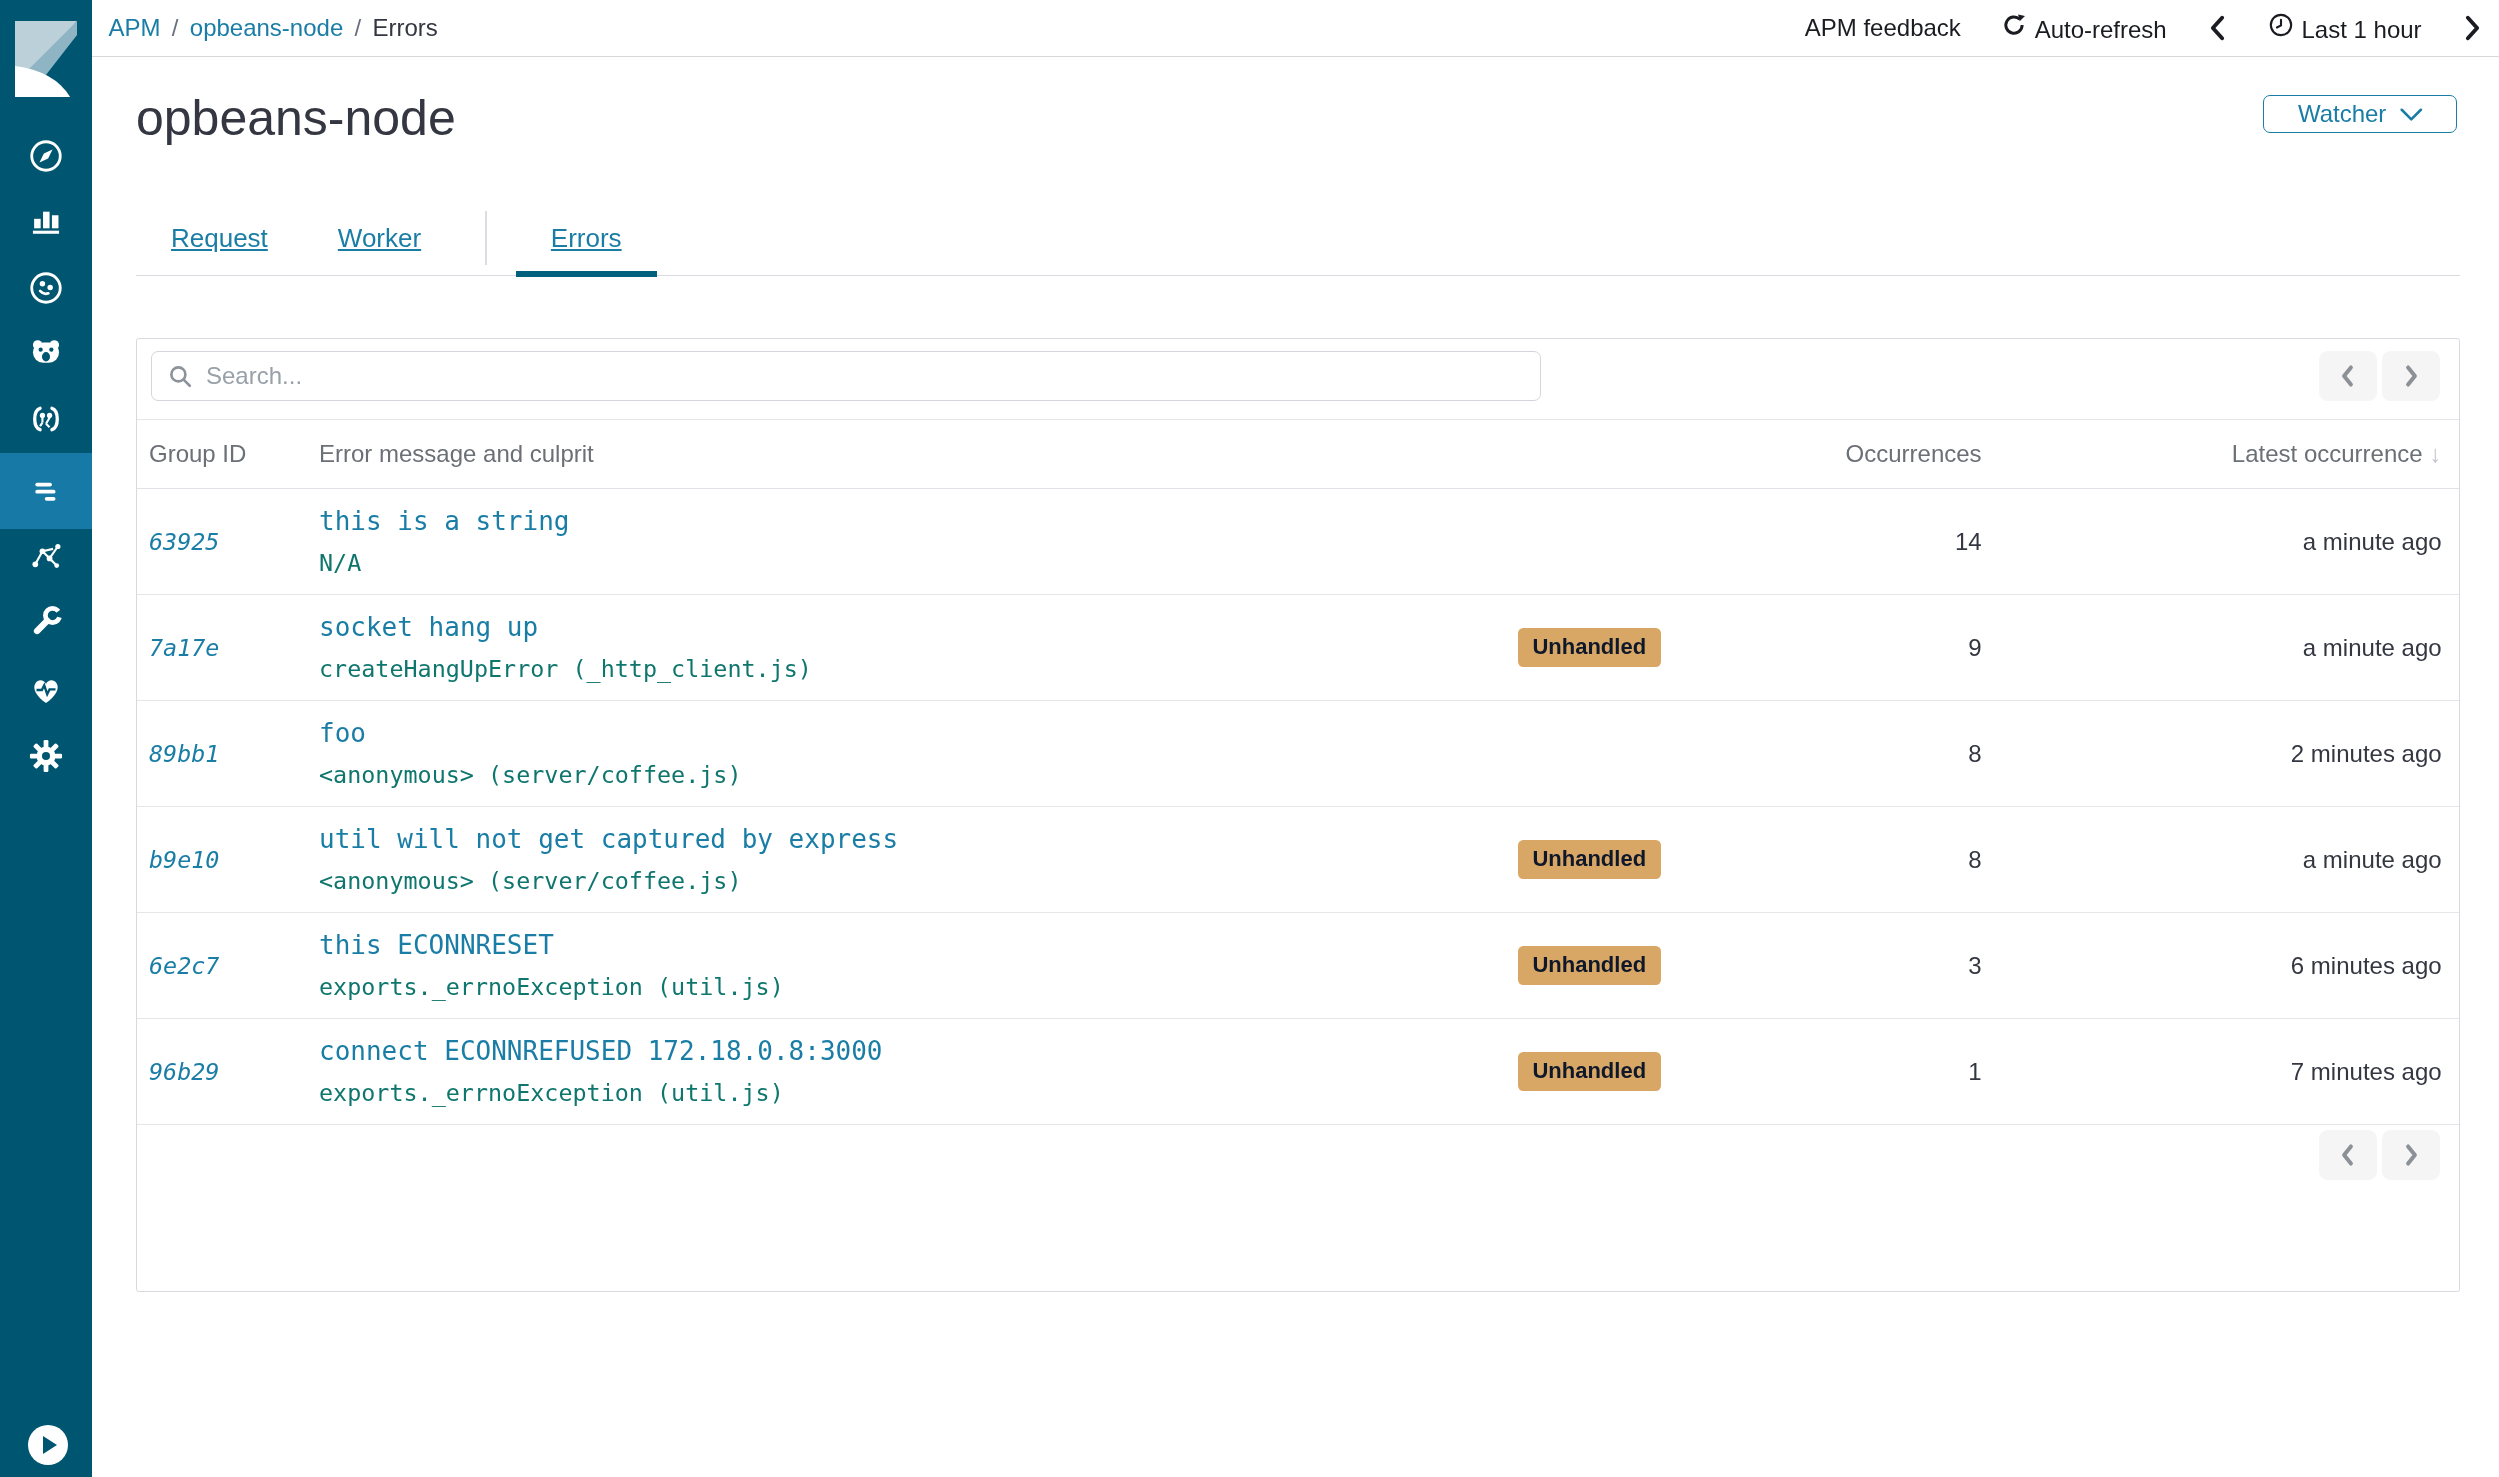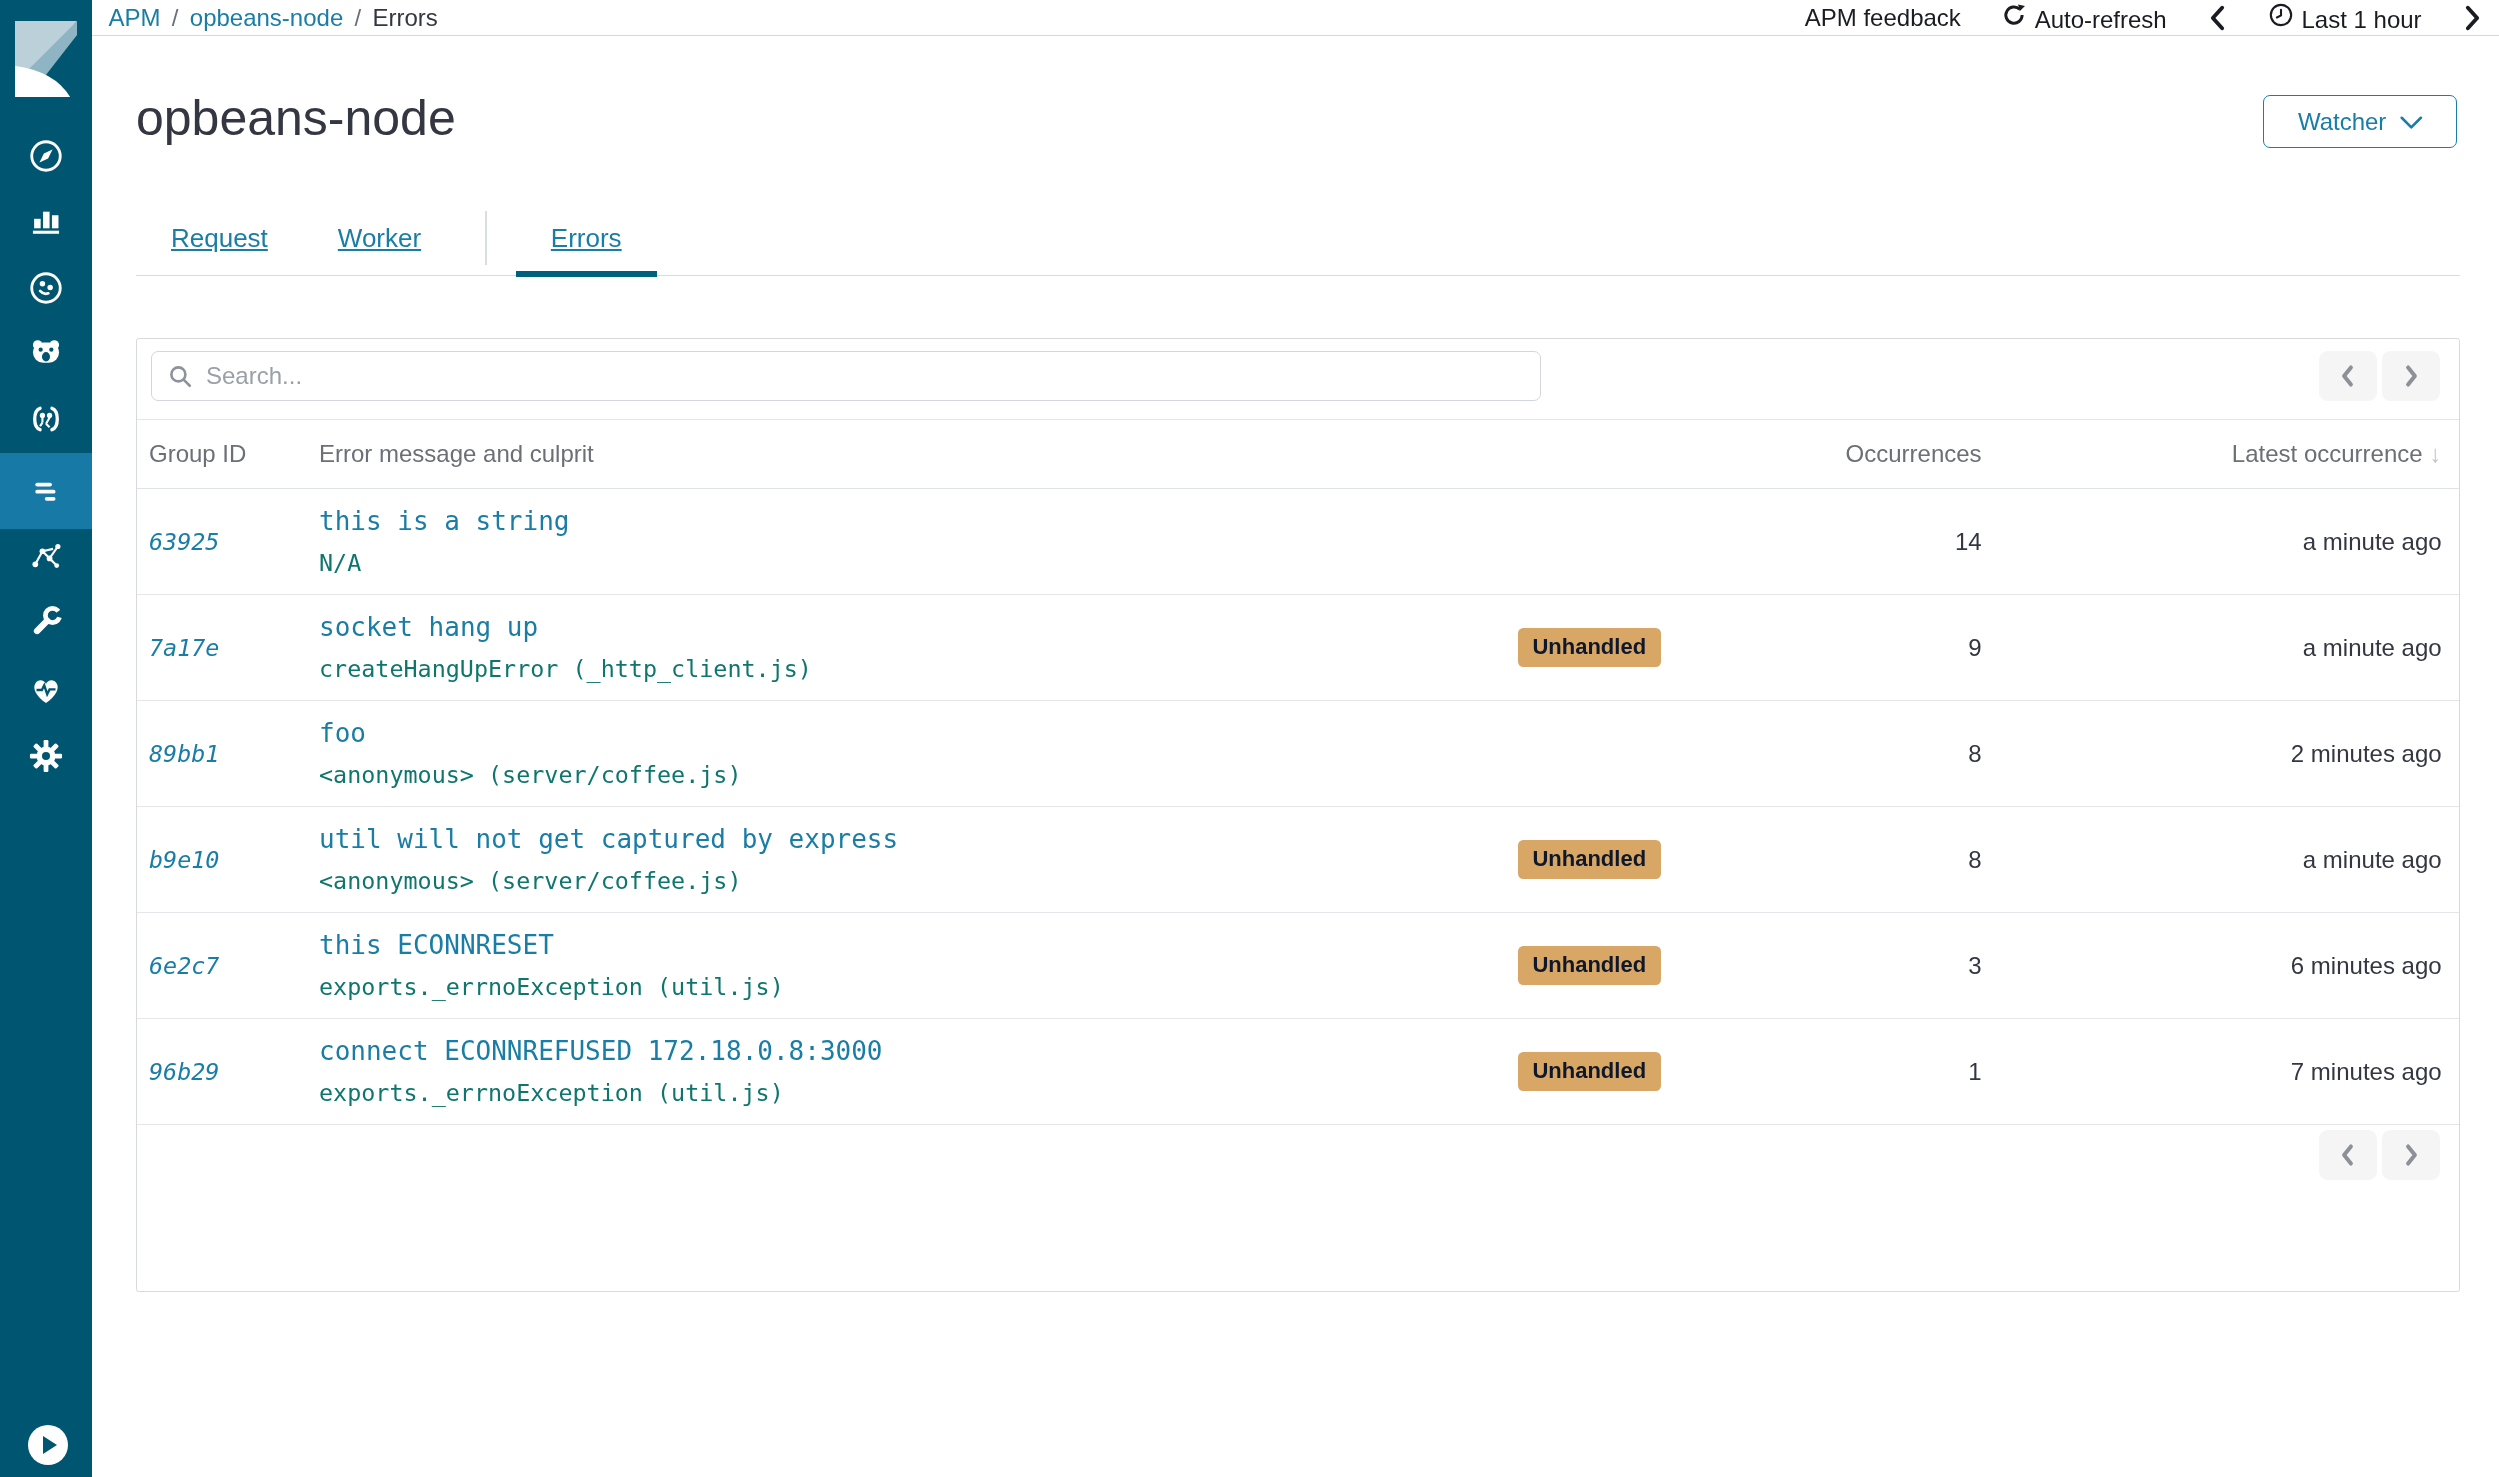--- a/index.html
+++ b/index.html
@@ -29,41 +29,41 @@
   }
   .play-tri {
     width: 0; height: 0; margin-left: 4.3px;
     border-left: 14.8px solid #005571;
     border-top: 9.5px solid transparent;
     border-bottom: 9.5px solid transparent;
   }
 
   
   .topbar {
-    position: absolute; left: 92px; right: 0; top: 0; height: 36px;
+    position: absolute; left: 92px; right: 0; top: 0; height: 57px;
     border-bottom: 1.7px solid #d8d8d8; background: #fff;
     display: flex; align-items: center; justify-content: space-between;
     padding: 0 17.4px 0 16.5px; font-size: 24px;
   }
   .crumbs { display: flex; align-items: center; }
   .crumb-link { color: #1a7da6; }
   .crumb-sep { color: #69707d; margin: 0 11.3px; }
   .crumb-current { color: #343741; }
   .topbar-right { display: flex; align-items: center; gap: 40px; color: #1a1c21; }
   .tb-item { display: flex; align-items: flex-end; gap: 7.8px; color: #1a1c21; cursor: pointer; }
   .tb-chev { display: flex; align-items: center; cursor: pointer; }
 
   
   .main { position: absolute; left: 92px; top: 49px; right: 0; bottom: 0; }
   .content { position: absolute; left: 44px; right: 40px; top: 0; bottom: 0; }
 
   .page-title { position: absolute; left: 0; top: 42px; font-size: 50px; font-weight: 400; color: #343741; line-height: 1.1; }
 
   .watcher-btn {
-    position: absolute; right: 2.6px; top: 46px; height: 53px; min-width: 194px;
+    position: absolute; right: 2.6px; top: 46px; height: 38px; min-width: 194px;
     border: 1.7px solid #1a7da6; border-radius: 7px; background: #fff;
     color: #1a7da6; font-size: 24px; font-family: "Liberation Sans", sans-serif;
     display: flex; align-items: center; justify-content: center; gap: 14px; cursor: pointer;
   }
 
   
   .tabs {
     position: absolute; left: 0; right: 0; top: 152px; height: 75px;
     border-bottom: 1.7px solid #d9dbe0; display: flex; align-items: stretch;
   }

